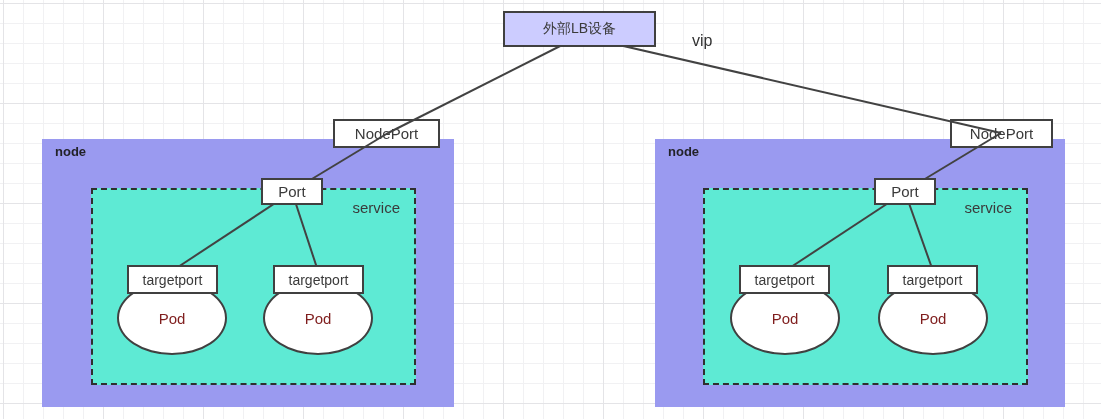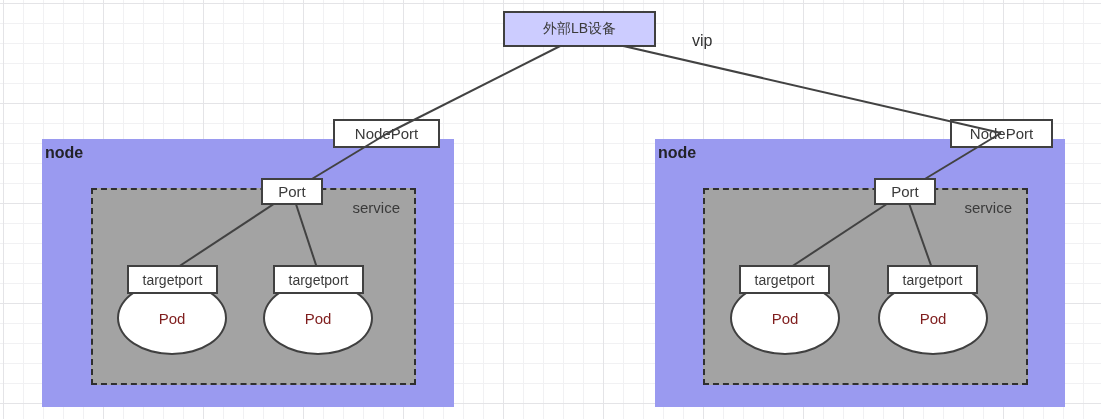--- a/index.html
+++ b/index.html
@@ -24,29 +24,29 @@
   }
   .abs { position: absolute; box-sizing: border-box; }
 
   
   .node {
     background: #9a9af0;
   }
   .node-label {
     position: absolute;
     top: 5px;
-    left: 3px;
+    left: 13px;
     font-weight: bold;
-    font-size: 16px;
+    font-size: 13px;
     color: #222228;
   }
   .service {
     position: absolute;
     box-sizing: border-box;
-    background: #a3a3a3;
+    background: #5eead4;
     border: 2px dashed #2f2f2f;
   }
   .service-label {
     position: absolute;
     top: 9px;
     right: 14px;
     font-size: 15px;
     color: #3a3a3a;
   }
 

